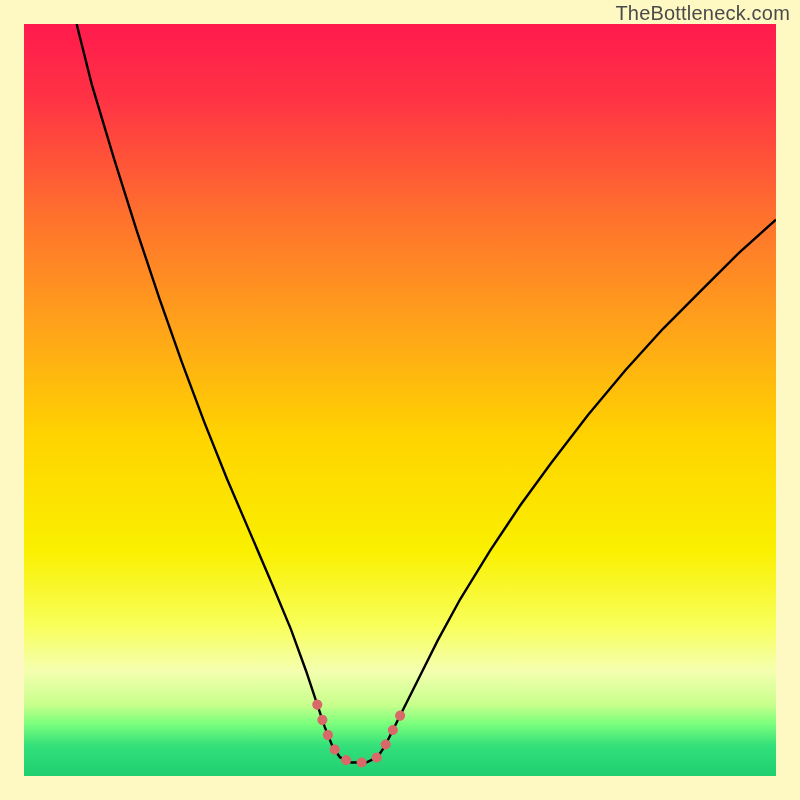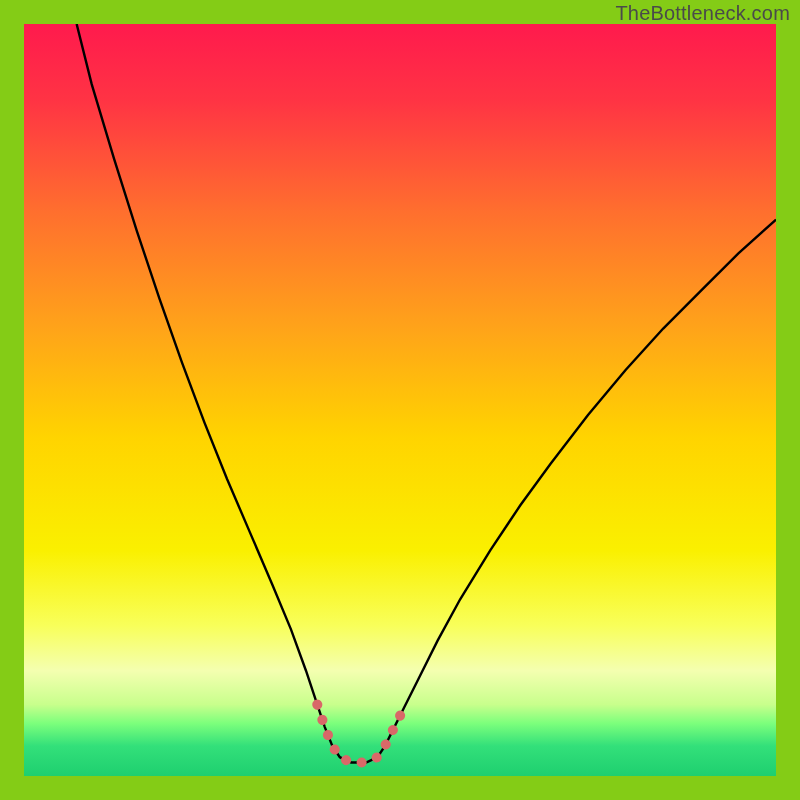--- a/index.html
+++ b/index.html
@@ -1,21 +1,21 @@
 <!DOCTYPE html>
 <html><head>
 <meta charset="utf-8">
 <style>
   * { margin: 0; padding: 0; box-sizing: border-box; }
   html, body { width: 800px; height: 800px; overflow: hidden; background: #000; }
   .frame {
     position: absolute;
     left: 0; top: 0;
     width: 800px; height: 800px;
-    background: #84cc16;
+    background: #fef9c3;
   }
   .plot {
     position: absolute;
     left: 24px;
     top: 24px;
     width: 752px;
     height: 752px;
     overflow: hidden;
   }
   .gradient {

